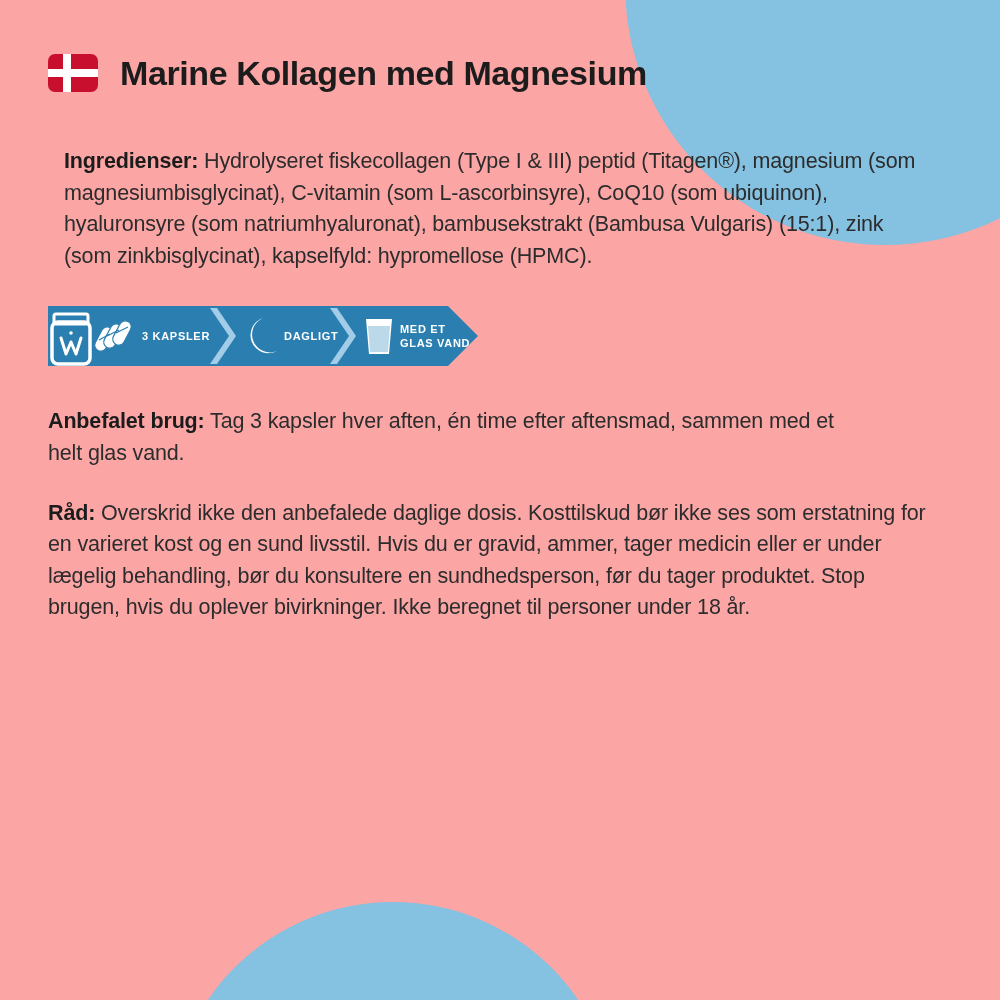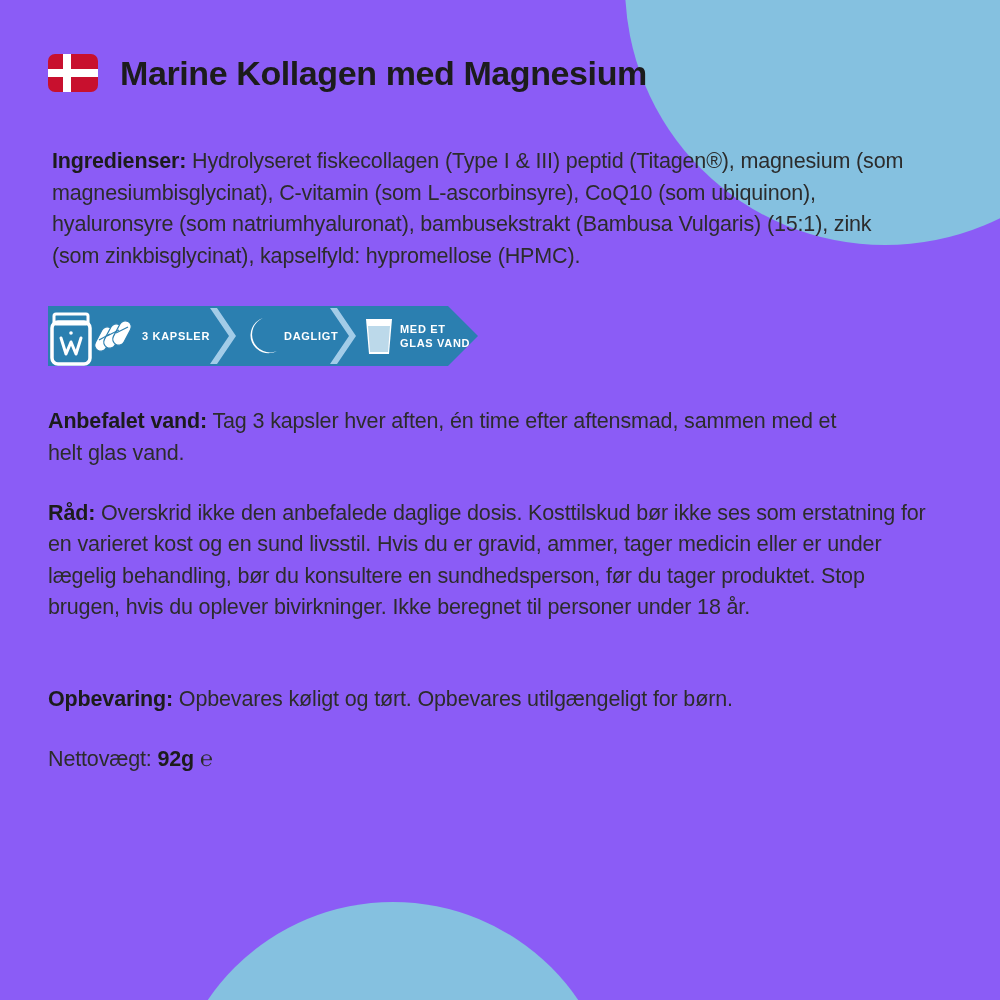--- a/index.html
+++ b/index.html
@@ -11,21 +11,21 @@
     height: 1000px;
     font-family: "Liberation Sans", sans-serif;
     background: #cbe5fb;
     overflow: hidden;
   }
 
   #page {
     position: relative;
     width: 1000px;
     height: 1000px;
-    background: #8b5cf6;
+    background: #fca5a5;
     overflow: hidden;
   }
 
   
   .blob {
     position: absolute;
     border-radius: 50%;
     background: #85c1e0;
     pointer-events: none;
   }
@@ -95,21 +95,21 @@
   
   .para {
     color: #2c2c2c;
     font-size: 21.5px;
     line-height: 1.47;
     max-width: 880px;
     letter-spacing: -0.15px;
   }
   .para b { font-weight: 700; color: #1c1c1c; }
 
-  #ingredients-para { margin: 42px 0 0 4px; max-width: 870px; }
+  #ingredients-para { margin: 42px 0 0 16px; max-width: 870px; }
   #usage-para       { margin: 0; max-width: 790px; }
   #advice-para      { margin: 28px 12px 0 0; max-width: 880px; }
   #storage-para     { margin: 0; max-width: 890px; }
   #netweight-para   { margin: 28px 0 0 0; font-size: 21.5px; }
 
   .section-usage   { margin-top: 52px; }
   .section-storage { margin-top: 60px; }
 
   
   #dosage-banner {
@@ -199,32 +199,23 @@
           <path d="M320,20 L342,20 L340,46 L322,46 Z" fill="#bcd9ea"></path>
         </g>
 
         <text class="banner-text" x="352" y="27">MED ET</text>
         <text class="banner-text" x="352" y="41">GLAS VAND</text>
       </svg>
     </div>
 
     <div class="section-usage">
       <p class="para" id="usage-para">
-        <b>Anbefalet vand:</b><span> Tag 3 kapsler hver aften, én time efter aftensmad, sammen med et helt glas vand.</span>
+        <b>Anbefalet brug:</b><span> Tag 3 kapsler hver aften, én time efter aftensmad, sammen med et helt glas vand.</span>
       </p>
 
       <p class="para" id="advice-para">
         <b>Råd:</b><span> Overskrid ikke den anbefalede daglige dosis. Kosttilskud bør ikke ses som erstatning for en varieret kost og en sund livsstil. Hvis du er gravid, ammer, tager medicin eller er under lægelig behandling, bør du konsultere en sundhedsperson, før du tager produktet. Stop brugen, hvis du oplever bivirkninger. Ikke beregnet til personer under 18 år.</span>
       </p>
     </div>
 
-    <div class="section-storage">
-      <p class="para" id="storage-para">
-        <b>Opbevaring:</b><span> Opbevares køligt og tørt. Opbevares utilgængeligt for børn.</span>
-      </p>
-
-      <p class="para" id="netweight-para">
-        <span>Nettovægt: </span><b>92g</b><span> ℮</span>
-      </p>
-    </div>
 
   </div>
 </div>
 
 </body></html>

